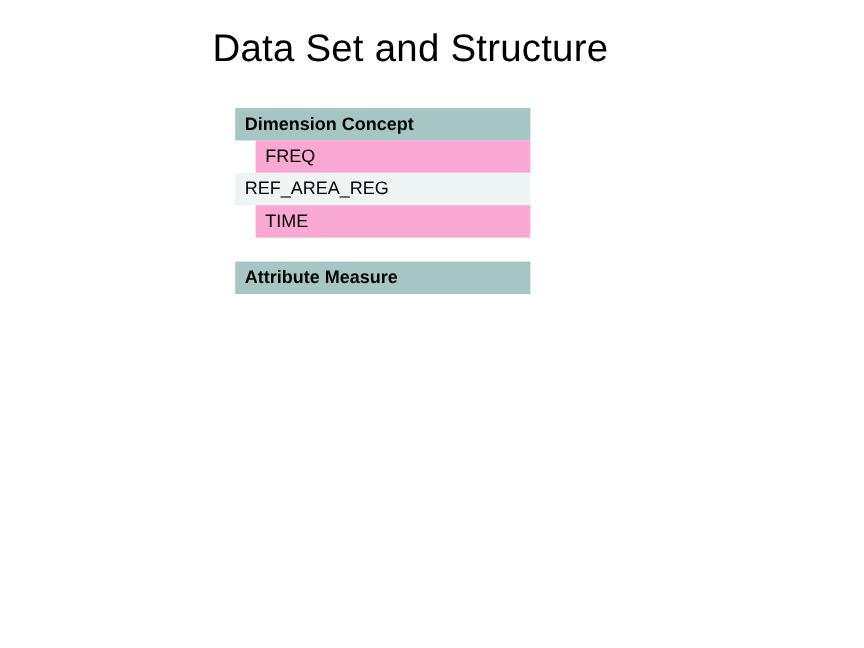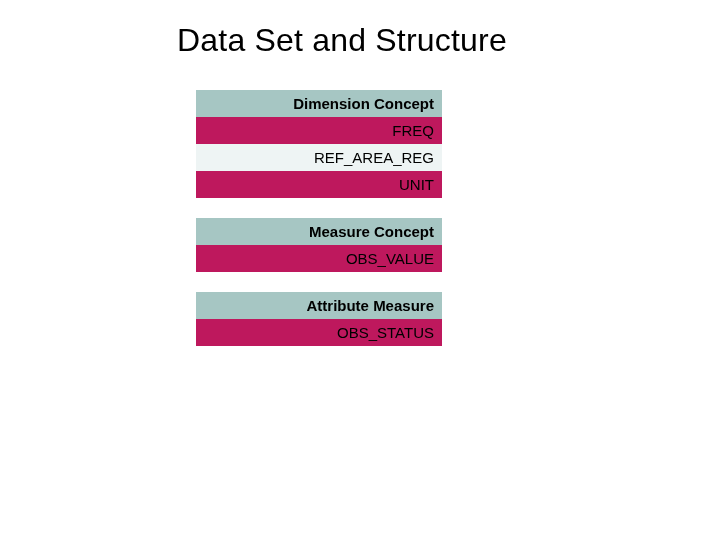--- a/index.html
+++ b/index.html
@@ -27,60 +27,55 @@
     letter-spacing: 0.2px;
   }
   .tables {
     position: absolute;
     top: 90px;
     left: 196px;
     width: 246px;
   }
   .block {
     margin-bottom: 20px;
-    text-align: right;
   }
   .hdr {
     background: #a6c6c3;
     font-weight: 700;
     font-size: 15px;
     padding: 5px 8px 5px 8px;
     box-sizing: border-box;
   }
   .row {
     font-size: 15px;
     padding: 5px 8px 5px 8px;
     box-sizing: border-box;
   }
   .row.odd {
-    background: #be185d;
+    background: #f9a8d4;
+    margin-left: 17px;
   }
   .row.even {
     background: #eef4f4;
   }
 </style>
 </head>
 <body>
 
 <div class="slide">
   <div class="title">Data Set and Structure</div>
 
   <div class="tables">
 
     <div class="block">
       <div class="hdr">Dimension Concept</div>
       <div class="row odd">FREQ</div>
       <div class="row even">REF_AREA_REG</div>
-      <div class="row odd">UNIT</div>
+      <div class="row odd">TIME</div>
     </div>
 
-    <div class="block">
-      <div class="hdr">Measure Concept</div>
-      <div class="row odd">OBS_VALUE</div>
-    </div>
 
     <div class="block">
       <div class="hdr">Attribute Measure</div>
-      <div class="row odd">OBS_STATUS</div>
     </div>
 
   </div>
 </div>
 
 </body></html>

